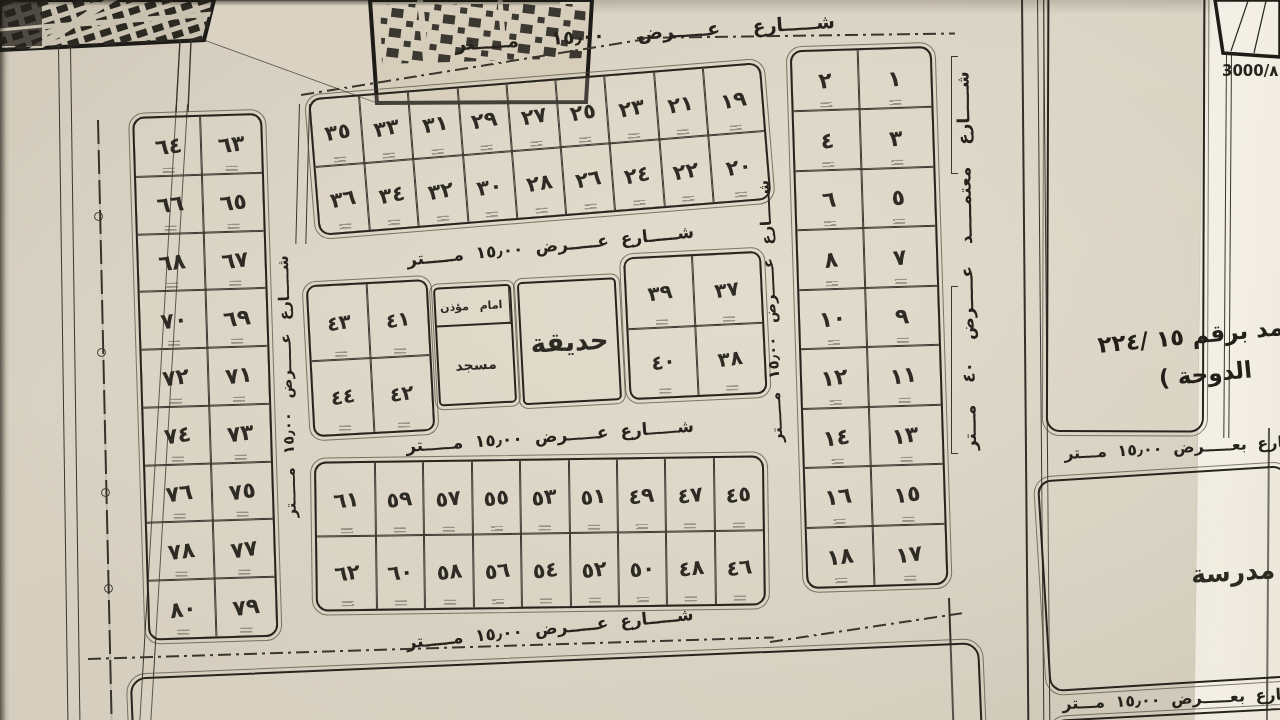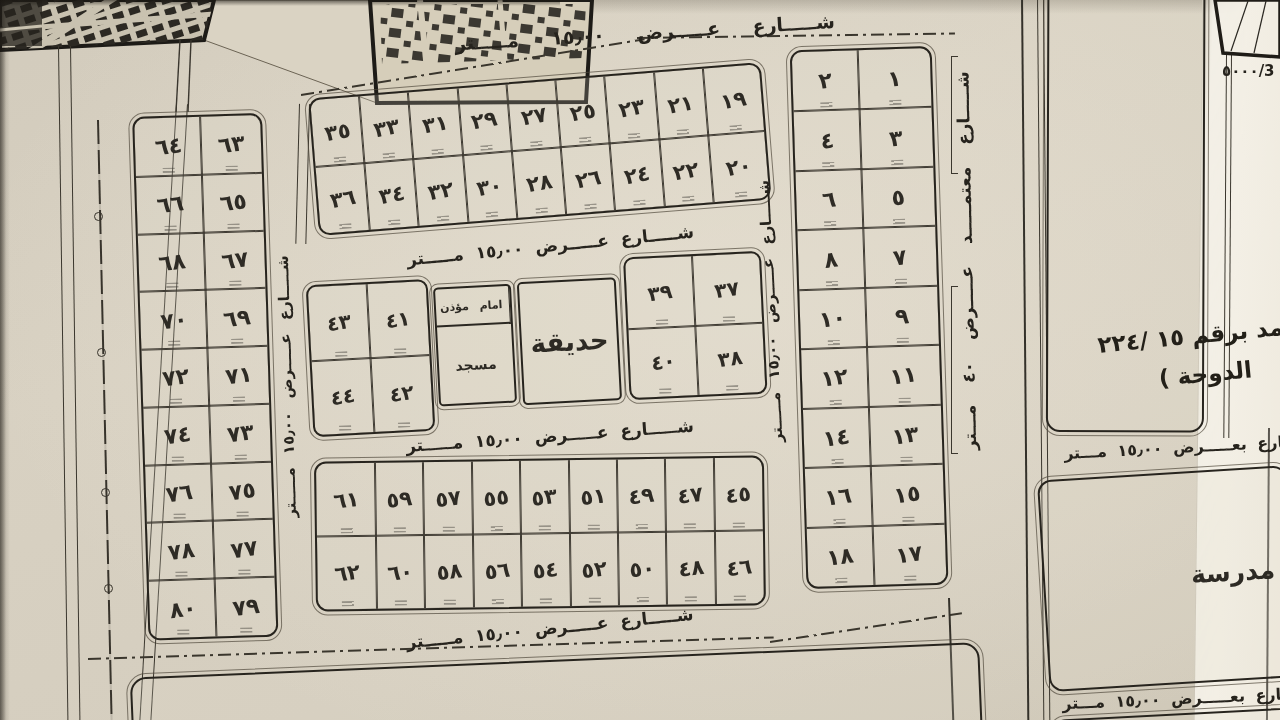--- a/index.html
+++ b/index.html
@@ -134,21 +134,21 @@
   <div class="vline" style="left:1268px;top:428px;height:292px;width:2px;opacity:.8;transform:rotate(.4deg)"></div>
 
   <div class="bracket" style="left:951px;top:56px;height:118px"></div>
   <div class="bracket" style="left:951px;top:286px;height:168px"></div>
 
   <svg class="abs" style="left:1208px;top:0" width="72" height="62" viewBox="0 0 72 62">
     <path d="M7,0 L72,0 L72,57 L15,53 Z" fill="none" stroke="#1f1c17" stroke-width="3.5"></path>
     <line x1="40" y1="1" x2="23" y2="51" stroke="#2b2822" stroke-width="1.2"></line>
     <line x1="58" y1="1" x2="46" y2="53" stroke="#2b2822" stroke-width="1.2"></line>
   </svg>
-  <div class="abs" dir="ltr" style="left:1222px;top:62px;font-size:15px;font-weight:700;color:#26231d">٥٠٠٠/3</div>
+  <div class="abs" dir="ltr" style="left:1222px;top:62px;font-size:15px;font-weight:700;color:#26231d">3000/٨</div>
 
   <div class="abs sheet">
 
     <div class="blk fs22" style="left:140px;top:92px;width:130px;height:524px;transform:rotate(1.2deg);grid-template-columns:1.1fr 1fr;grid-template-rows:repeat(9,1fr)">
         <div class="cell">
           <span>٦٤</span>
         </div>
         <div class="cell">
           <span>٦٣</span>
         </div>

